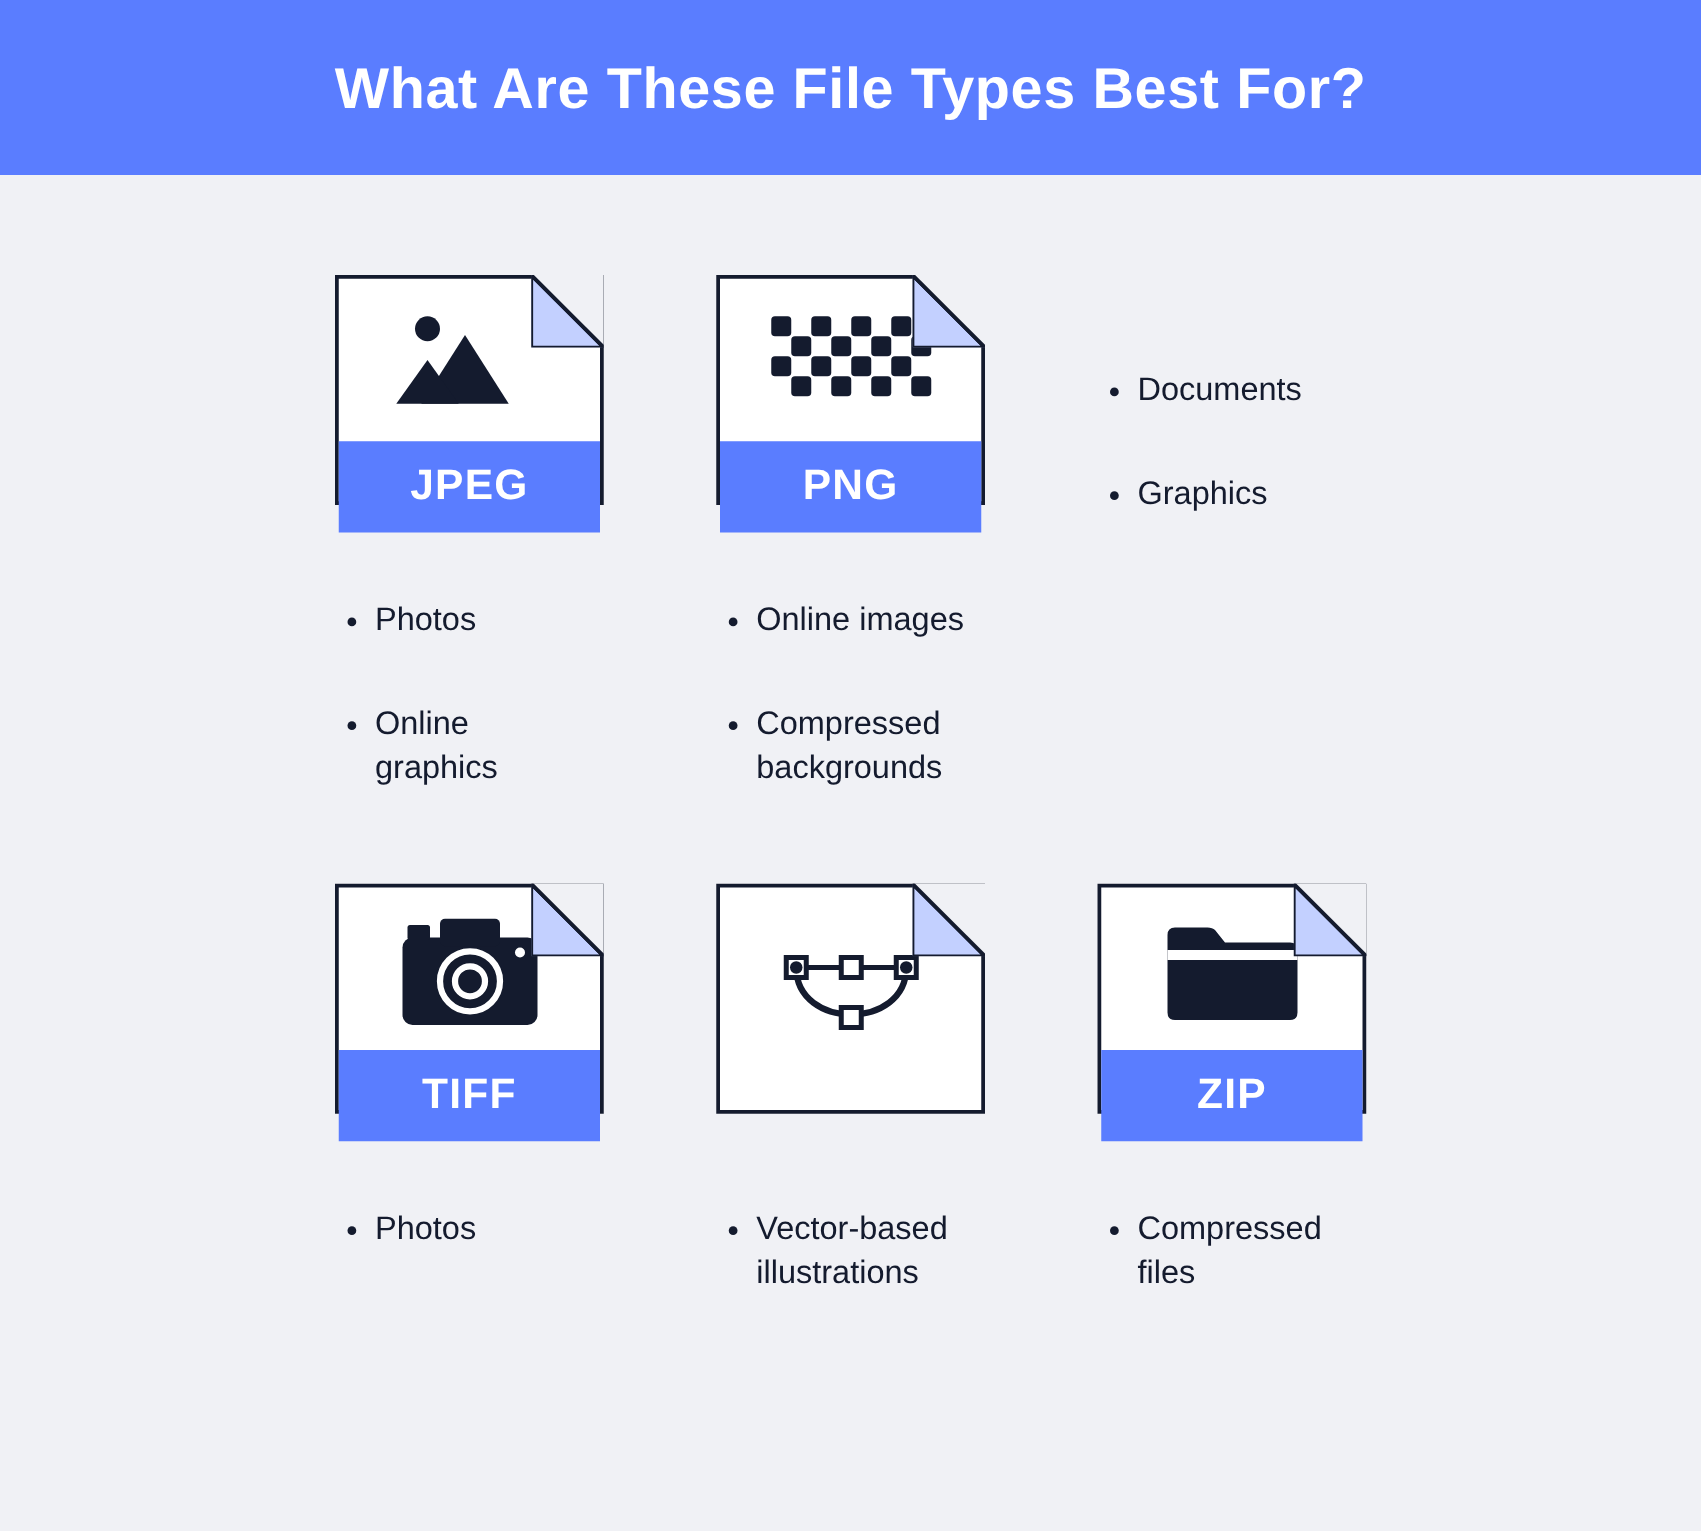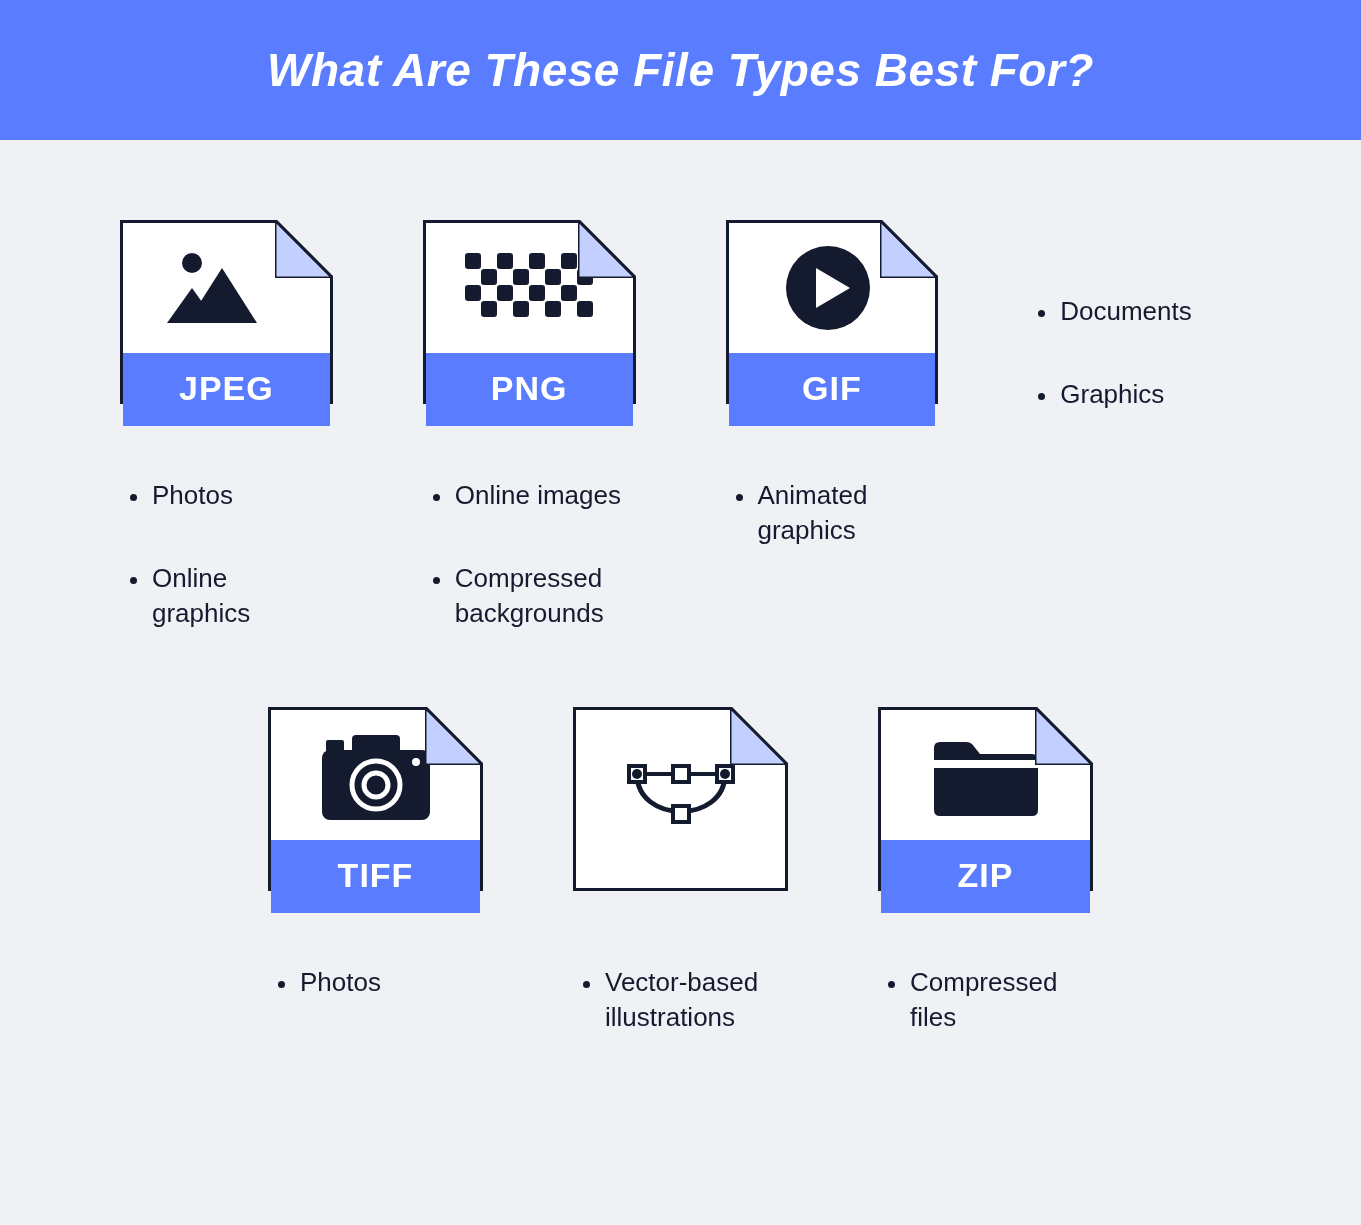--- a/index.html
+++ b/index.html
@@ -25,21 +25,20 @@
     height: 140px;
     display: flex;
     align-items: center;
     justify-content: center;
   }
   .header h1 {
     margin: 0;
     font-size: 46px;
     font-weight: 800;
     letter-spacing: 0.5px;
-    font-style: italic;
   }
   .grid {
     padding: 80px 120px 40px;
     display: flex;
     flex-direction: column;
     gap: 60px;
   }
   .row {
     display: flex;
     justify-content: center;
@@ -220,40 +219,20 @@
       <div class="label">PNG</div>
     </div>
     <div class="uses">
       <ul>
             <li>Online images</li>
             <li>Compressed backgrounds</li>
           </ul>
     </div>
       </div>
       <div class="card">
-    <div class="file">
-      <div class="corner">
-        <svg viewBox="0 0 58 58">
-              <use href="#fold"></use>
-            </svg>
-      </div>
-      <div class="icon-area">
-        <svg viewBox="0 0 128 110">
-              <use href="#play-icon"></use>
-            </svg>
-      </div>
-      <div class="label">GIF</div>
-    </div>
-    <div class="uses">
-      <ul>
-            <li>Animated graphics</li>
-          </ul>
-    </div>
-      </div>
-      <div class="card">
     <div class="uses">
       <ul>
             <li>Documents</li>
             <li>Graphics</li>
           </ul>
     </div>
       </div>
     </div>
   <div class="row" id="row2">
       <div class="card">

